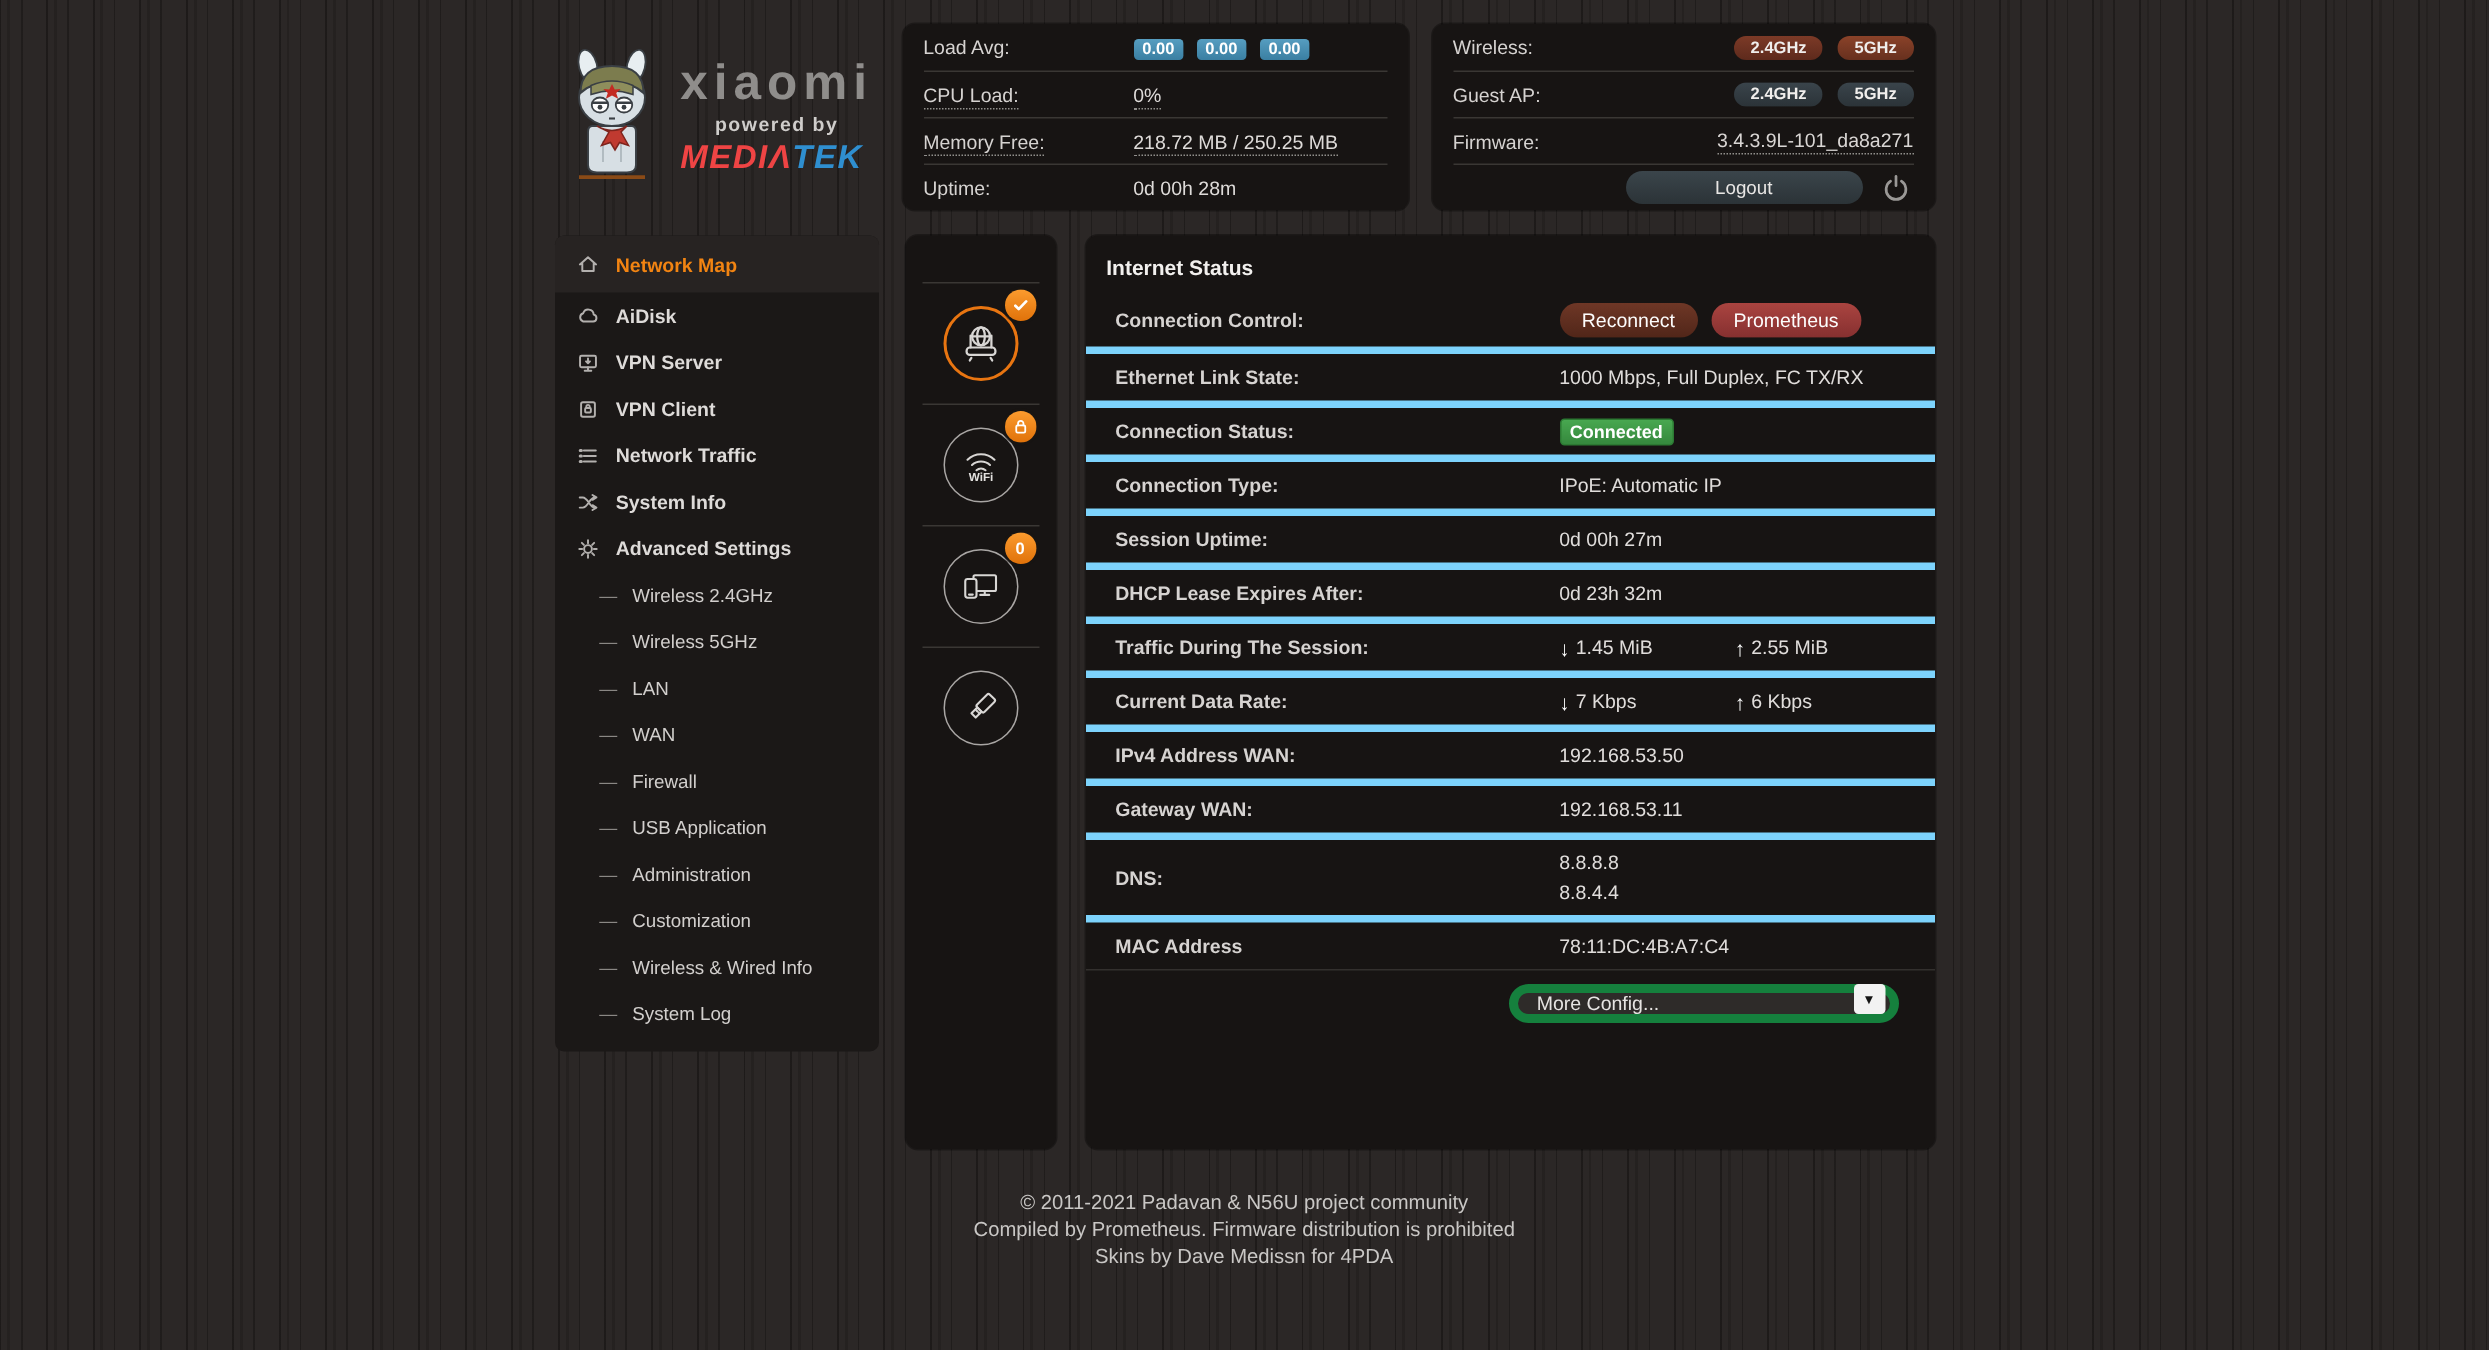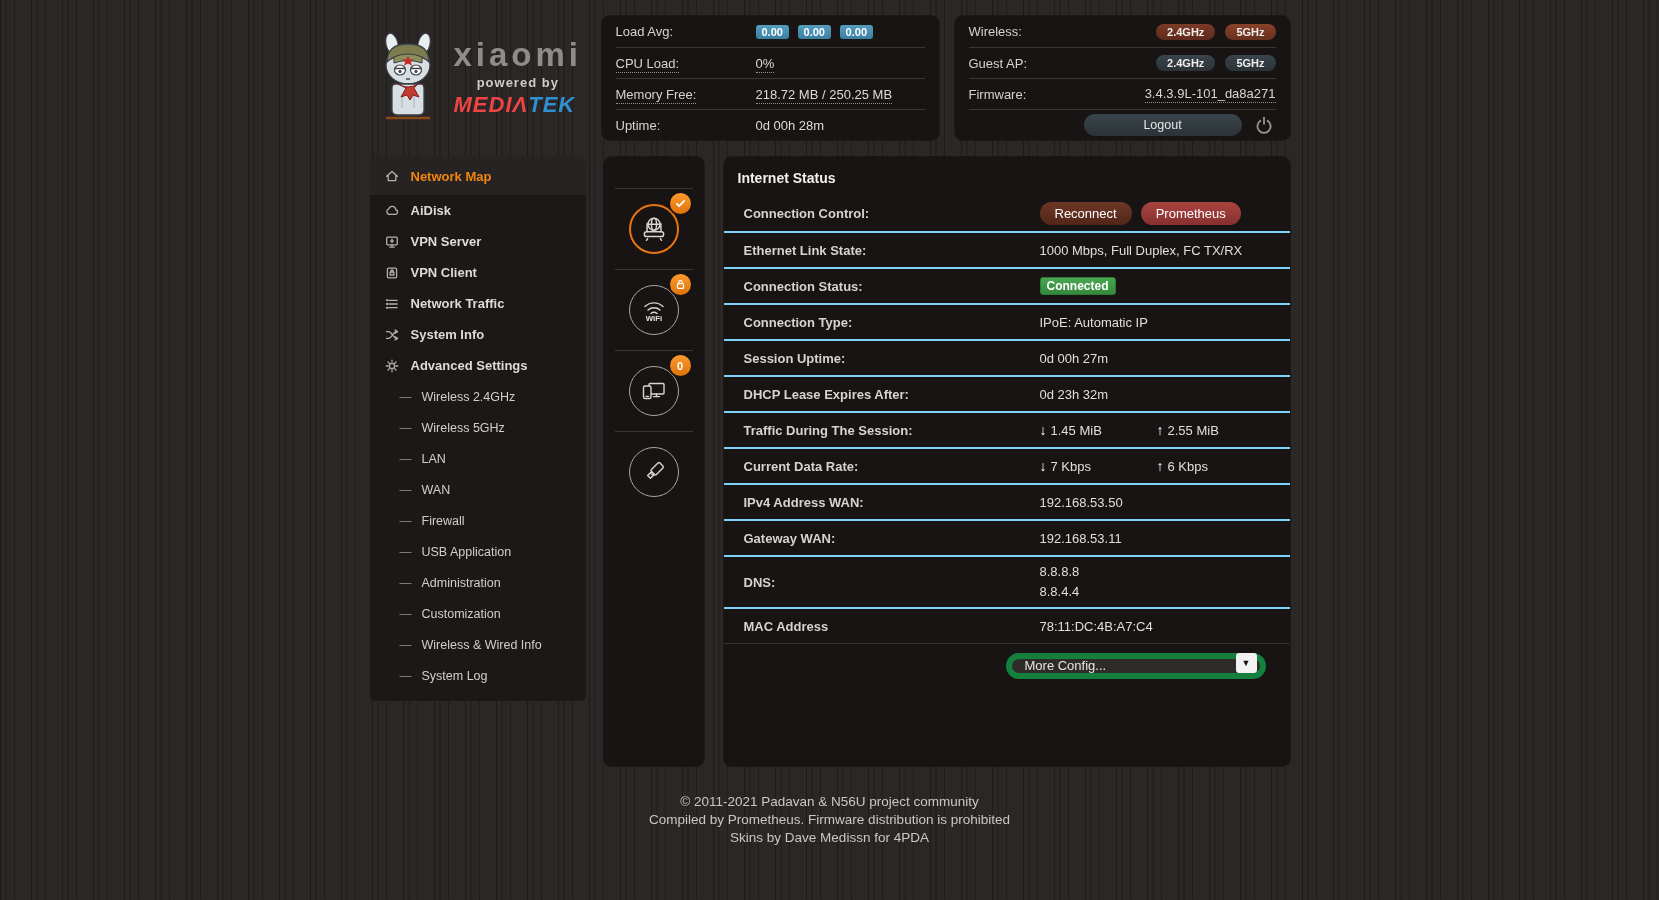--- a/index.html
+++ b/index.html
@@ -70,21 +70,21 @@
   .rail-circle svg { stroke:#d8d6d4; fill:none; stroke-width:1.4; stroke-linecap:round; stroke-linejoin:round; }
   .rail-badge { position:absolute; top:4px; right:13px; width:21px; height:21px; border-radius:50%;
      background:#f28412; background-image:linear-gradient(#fb9b2e,#e0720a);
      display:flex; align-items:center; justify-content:center;
      color:#fff; font-size:11px; font-weight:bold; box-shadow:0 0 0 2px rgba(23,20,19,.6); }
   .rail-badge svg { stroke:#fff; fill:none; stroke-width:1.6; stroke-linecap:round; stroke-linejoin:round; }
 
   .main-panel { width:566px; height:609px; margin-left:20px; }
   .panel-title { padding:13px 14px 9px; font-size:14px; font-weight:bold; color:#f2f0ee; }
   .irow { display:flex; align-items:center; min-height:36px; font-size:13px; }
-  .irow + .irow { border-top:2px solid #7dd3fc; }
+  .irow + .irow { border-top:5px solid #7dd3fc; }
   .irow .lbl { width:316px; padding-left:20px; font-weight:bold; color:#d6d3d1; }
   .irow .val { flex:1; color:#e0ddd b; color:#e0dddb; display:flex; align-items:center; }
   .btn { border:none; color:#fdfdfd; font-size:13px; font-family:"Liberation Sans",sans-serif;
      padding:4px 15px; border-radius:13px; cursor:pointer; margin-right:9px; }
   .btn-reconnect { background:#63301f; background-image:linear-gradient(#6e3726,#512619); }
   .btn-disconnect { background:#9e3b38; background-image:linear-gradient(#aa4440,#863030); }
   .green-badge { background:#3f9a47; background-image:linear-gradient(#48a750,#35883d);
      border:1px solid #2c7a33; color:#fff; font-weight:bold; font-size:12px;
      padding:1px 6px; border-radius:3px; }
   .arrow { font-weight:bold; margin-right:4px; font-size:14px; color:#fff; }

